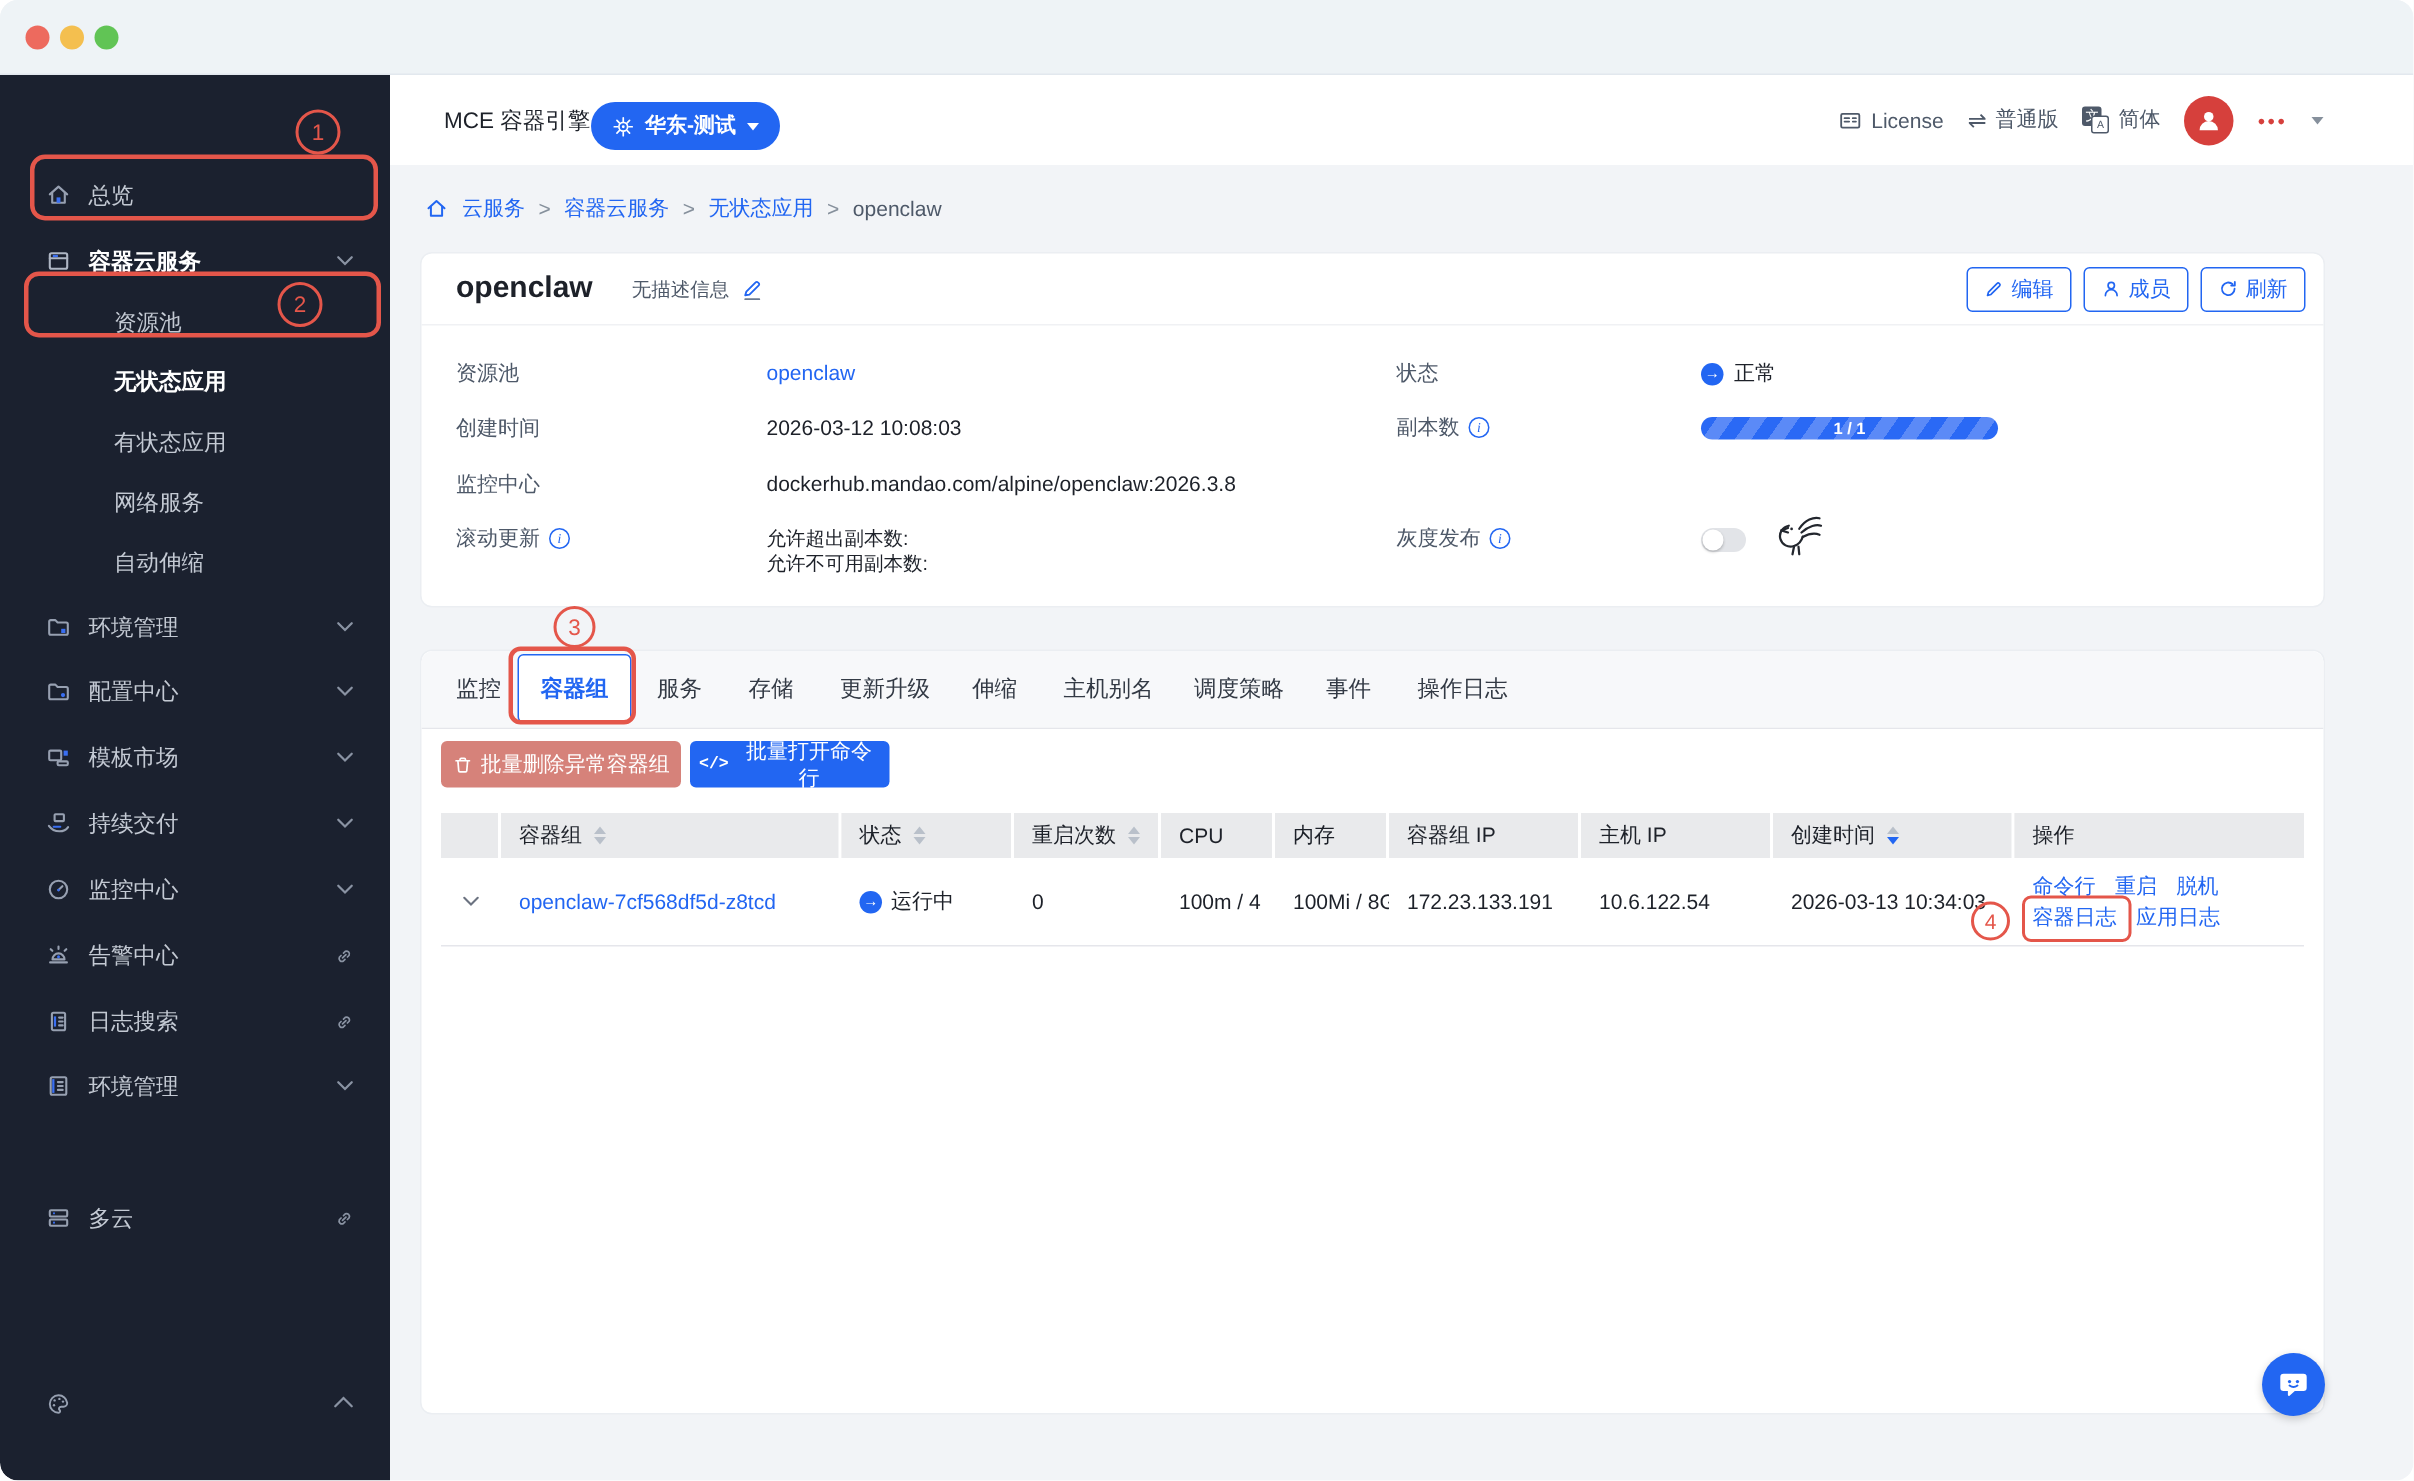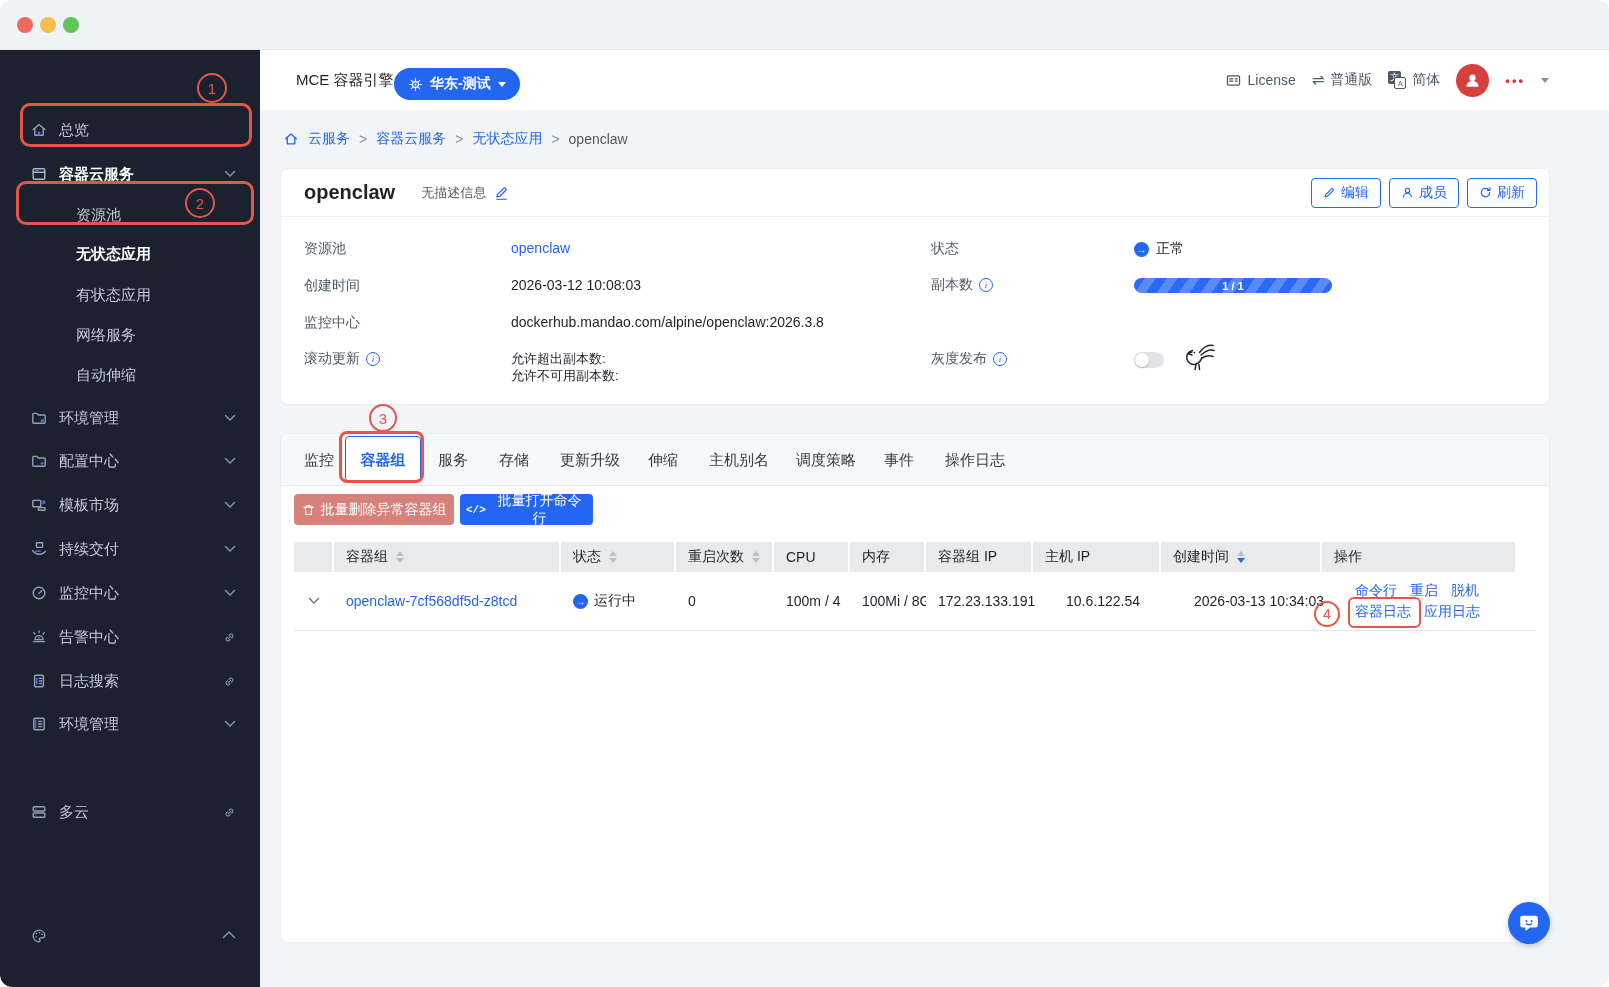--- a/index.html
+++ b/index.html
@@ -525,21 +525,21 @@
             <i class="up"></i>
             <i class="dn"></i>
           </span>
         </div>
       <div class="th" style="width:76px">
           <span>CPU</span>
         </div>
       <div class="th" style="width:76px">
           <span>内存</span>
         </div>
-      <div class="th" style="width:107px">
+      <div class="th" style="width:128px">
           <span>容器组 IP</span>
         </div>
       <div class="th" style="width:128px">
           <span>主机 IP</span>
         </div>
       <div class="th" style="width:161px">
           <span>创建时间</span>
           <span class="sort desc">
             <i class="up"></i>
             <i class="dn"></i>

